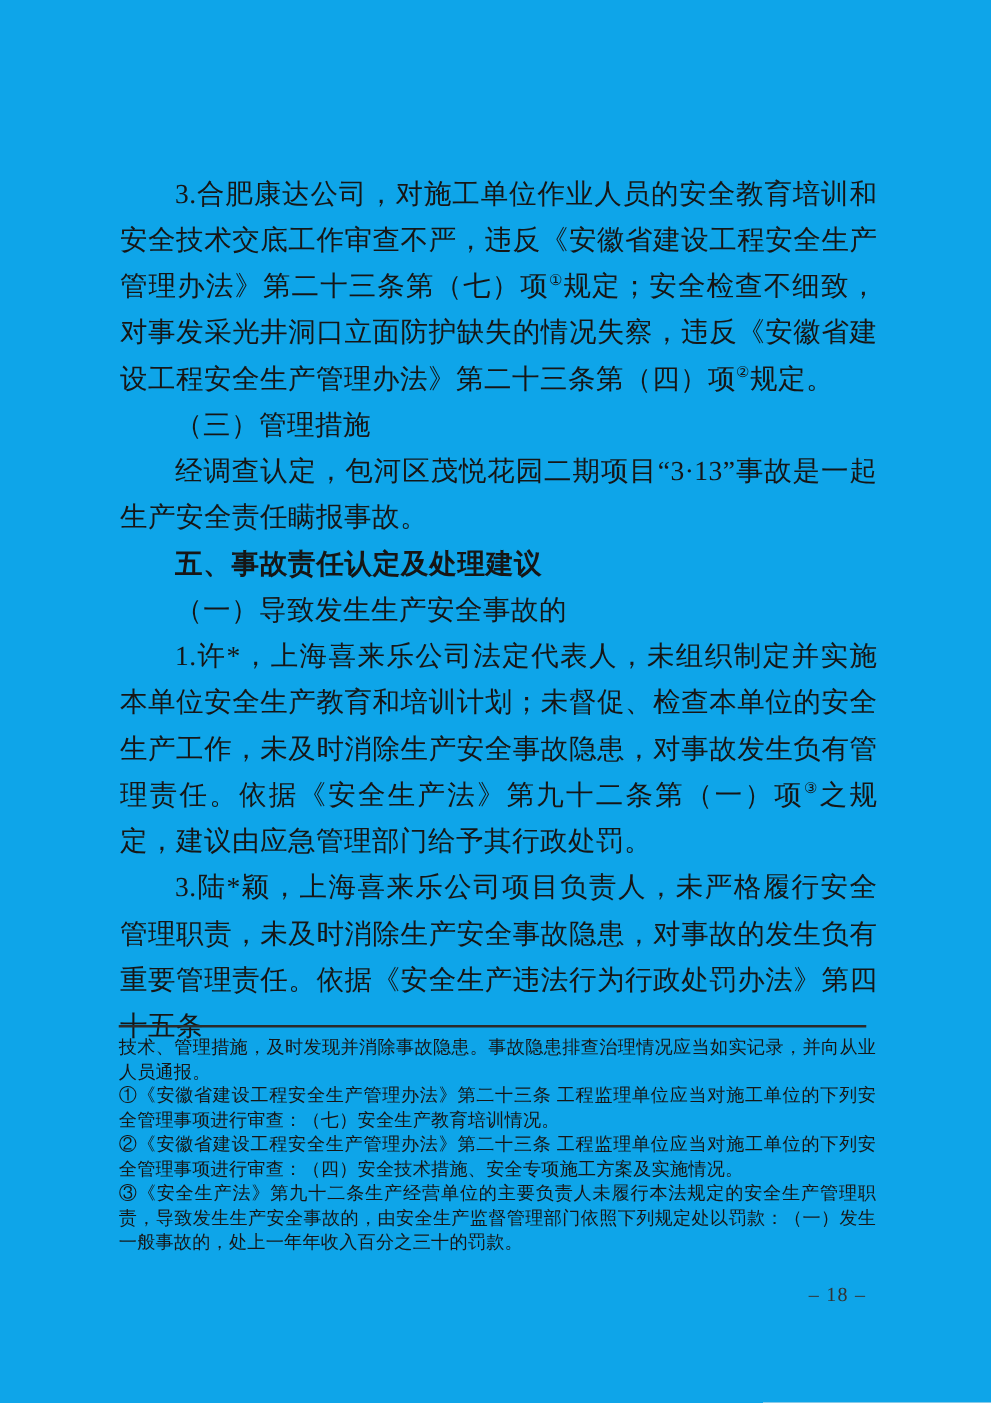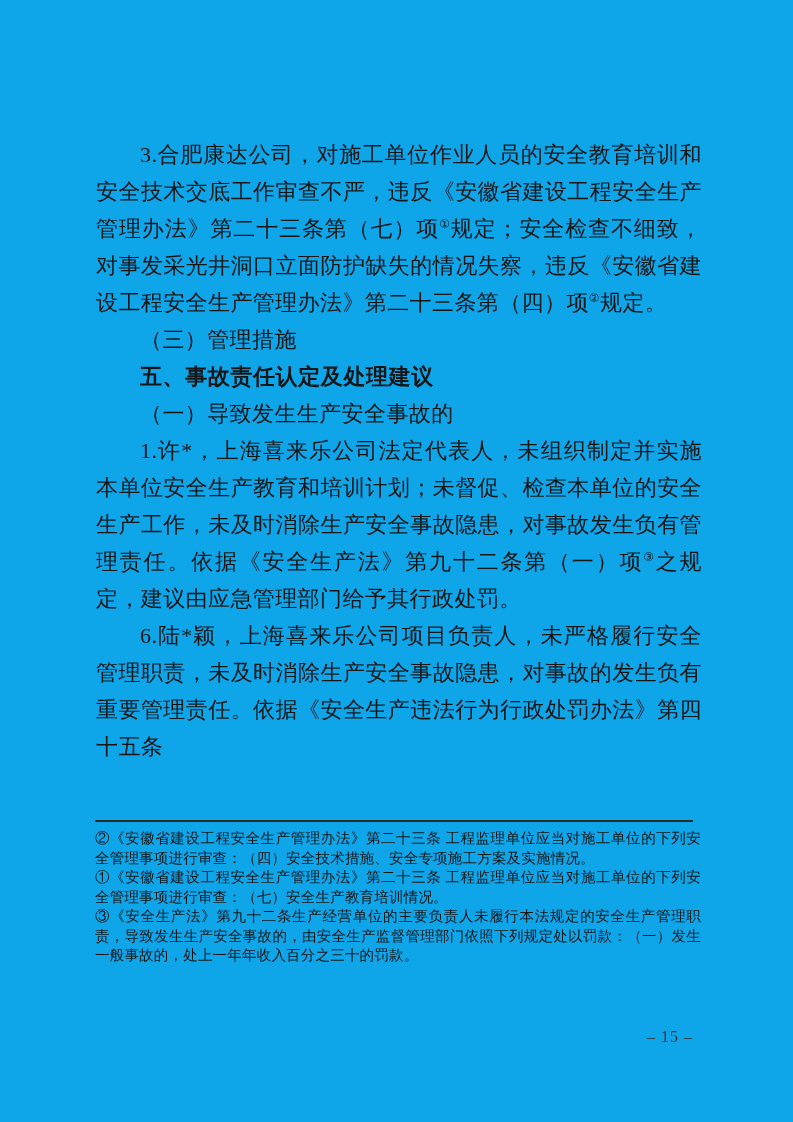--- a/index.html
+++ b/index.html
@@ -64,30 +64,32 @@
   }
 </style>
 </head>
 <body>
 
 <div class="page">
 
   <div class="content">
       <div class="para body">3.合肥康达公司，对施工单位作业人员的安全教育培训和安全技术交底工作审查不严，违反《安徽省建设工程安全生产管理办法》第二十三条第（七）项<sup>①</sup>规定；安全检查不细致，对事发采光井洞口立面防护缺失的情况失察，违反《安徽省建设工程安全生产管理办法》第二十三条第（四）项<sup>②</sup>规定。</div>
       <div class="para h3">（三）管理措施</div>
+      <div class="para body">经调查认定，包河区茂悦花园二期项目“3·13”事故是一起生产安全责任瞒报事故。</div>
       <div class="para h2">五、事故责任认定及处理建议</div>
       <div class="para h3">（一）导致发生生产安全事故的</div>
       <div class="para body">1.许*，上海喜来乐公司法定代表人，未组织制定并实施本单位安全生产教育和培训计划；未督促、检查本单位的安全生产工作，未及时消除生产安全事故隐患，对事故发生负有管理责任。依据《安全生产法》第九十二条第（一）项<sup>③</sup>之规定，建议由应急管理部门给予其行政处罚。</div>
-      <div class="para body">6.陆*颖，上海喜来乐公司项目负责人，未严格履行安全管理职责，未及时消除生产安全事故隐患，对事故的发生负有重要管理责任。依据《安全生产违法行为行政处罚办法》第四十五条</div>
+      <div class="para body">3.陆*颖，上海喜来乐公司项目负责人，未严格履行安全管理职责，未及时消除生产安全事故隐患，对事故的发生负有重要管理责任。依据《安全生产违法行为行政处罚办法》第四十五条</div>
     </div>
 
   <div class="footnotes">
     <div class="footnote-separator"></div>
     <div>
+        <div class="footnote">技术、管理措施，及时发现并消除事故隐患。事故隐患排查治理情况应当如实记录，并向从业人员通报。</div>
+        <div class="footnote">①《安徽省建设工程安全生产管理办法》第二十三条 工程监理单位应当对施工单位的下列安全管理事项进行审查：（七）安全生产教育培训情况。</div>
         <div class="footnote">②《安徽省建设工程安全生产管理办法》第二十三条 工程监理单位应当对施工单位的下列安全管理事项进行审查：（四）安全技术措施、安全专项施工方案及实施情况。</div>
-        <div class="footnote">①《安徽省建设工程安全生产管理办法》第二十三条 工程监理单位应当对施工单位的下列安全管理事项进行审查：（七）安全生产教育培训情况。</div>
         <div class="footnote">③《安全生产法》第九十二条生产经营单位的主要负责人未履行本法规定的安全生产管理职责，导致发生生产安全事故的，由安全生产监督管理部门依照下列规定处以罚款：（一）发生一般事故的，处上一年年收入百分之三十的罚款。</div>
       </div>
   </div>
 
-  <div class="page-number">– 15 –</div>
+  <div class="page-number">– 18 –</div>
 
 </div>
 
 </body></html>

